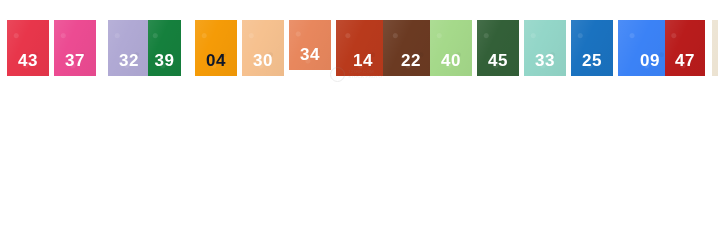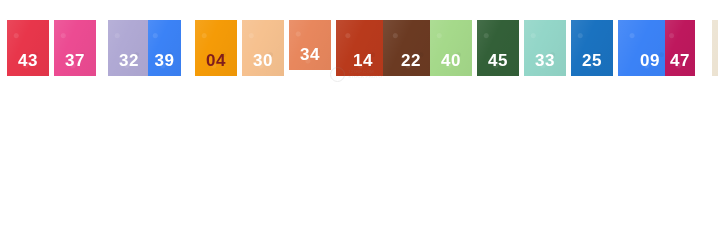--- a/index.html
+++ b/index.html
@@ -101,25 +101,25 @@
 <div id="palette-strip" style="background: rgb(255, 255, 255);">
     <div class="swatch" style="left: 7px; top: 20px; width: 42px; height: 56px; background: rgb(232, 54, 75);">
       <div class="swatch-code" style="color: rgb(255, 255, 255);">43</div>
     </div>
     <div class="swatch" style="left: 54px; top: 20px; width: 42px; height: 56px; background: rgb(236, 75, 146);">
       <div class="swatch-code" style="color: rgb(255, 255, 255);">37</div>
     </div>
     <div class="swatch" style="left: 101px; top: 20px; width: 42px; height: 56px; background: rgb(176, 169, 212); margin-left: 7px;">
       <div class="swatch-code" style="color: rgb(255, 255, 255);">32</div>
     </div>
-    <div class="swatch" style="left: 148px; top: 20px; width: 33px; height: 56px; background: #3b82f6;">
+    <div class="swatch" style="left: 148px; top: 20px; width: 33px; height: 56px; background: #15803d;">
       <div class="swatch-code" style="color: rgb(255, 255, 255);">39</div>
     </div>
     <div class="swatch" style="left: 195px; top: 20px; width: 42px; height: 56px; background: rgb(245, 155, 7);">
-      <div class="swatch-code" style="color: #7f1d1d;">04</div>
+      <div class="swatch-code" style="color: #0f172a;">04</div>
     </div>
     <div class="swatch" style="left: 242px; top: 20px; width: 42px; height: 56px; background: rgb(246, 193, 143);">
       <div class="swatch-code" style="color: rgb(255, 255, 255);">30</div>
     </div>
     <div class="swatch" style="left: 289px; top: 20px; width: 42px; height: 50px; background: rgb(232, 135, 93);">
       <div class="swatch-code" style="color: rgb(255, 255, 255);">34</div>
     </div>
     <div class="swatch" style="left: 336px; top: 20px; width: 54px; height: 56px; background: rgb(185, 58, 28);">
       <div class="swatch-code" style="color: rgb(255, 255, 255);">14</div>
     </div>
@@ -134,21 +134,21 @@
     </div>
     <div class="swatch" style="left: 524px; top: 20px; width: 42px; height: 56px; background: rgb(147, 214, 200);">
       <div class="swatch-code" style="color: rgb(255, 255, 255);">33</div>
     </div>
     <div class="swatch" style="left: 571px; top: 20px; width: 42px; height: 56px; background: rgb(26, 114, 192);">
       <div class="swatch-code" style="color: rgb(255, 255, 255);">25</div>
     </div>
     <div class="swatch" style="left: 618px; top: 20px; width: 64px; height: 56px; background: #3b82f6;">
       <div class="swatch-code" style="color: rgb(255, 255, 255);">09</div>
     </div>
-    <div class="swatch" style="left: 665px; top: 20px; width: 30px; height: 56px; background: #be185d;">
+    <div class="swatch" style="left: 665px; top: 20px; width: 40px; height: 56px; background: #b91c1c;">
       <div class="swatch-code" style="color: rgb(255, 255, 255);">47</div>
     </div>
     <div class="swatch" style="left: 712px; top: 20px; width: 42px; height: 56px; background: rgb(236, 227, 210);">
       <div class="swatch-code" style="color: rgb(255, 255, 255);">35</div>
     </div>
   </div>
 
 <div id="watermark">
   <div class="wm-mark"></div>
   <div class="wm-text">

